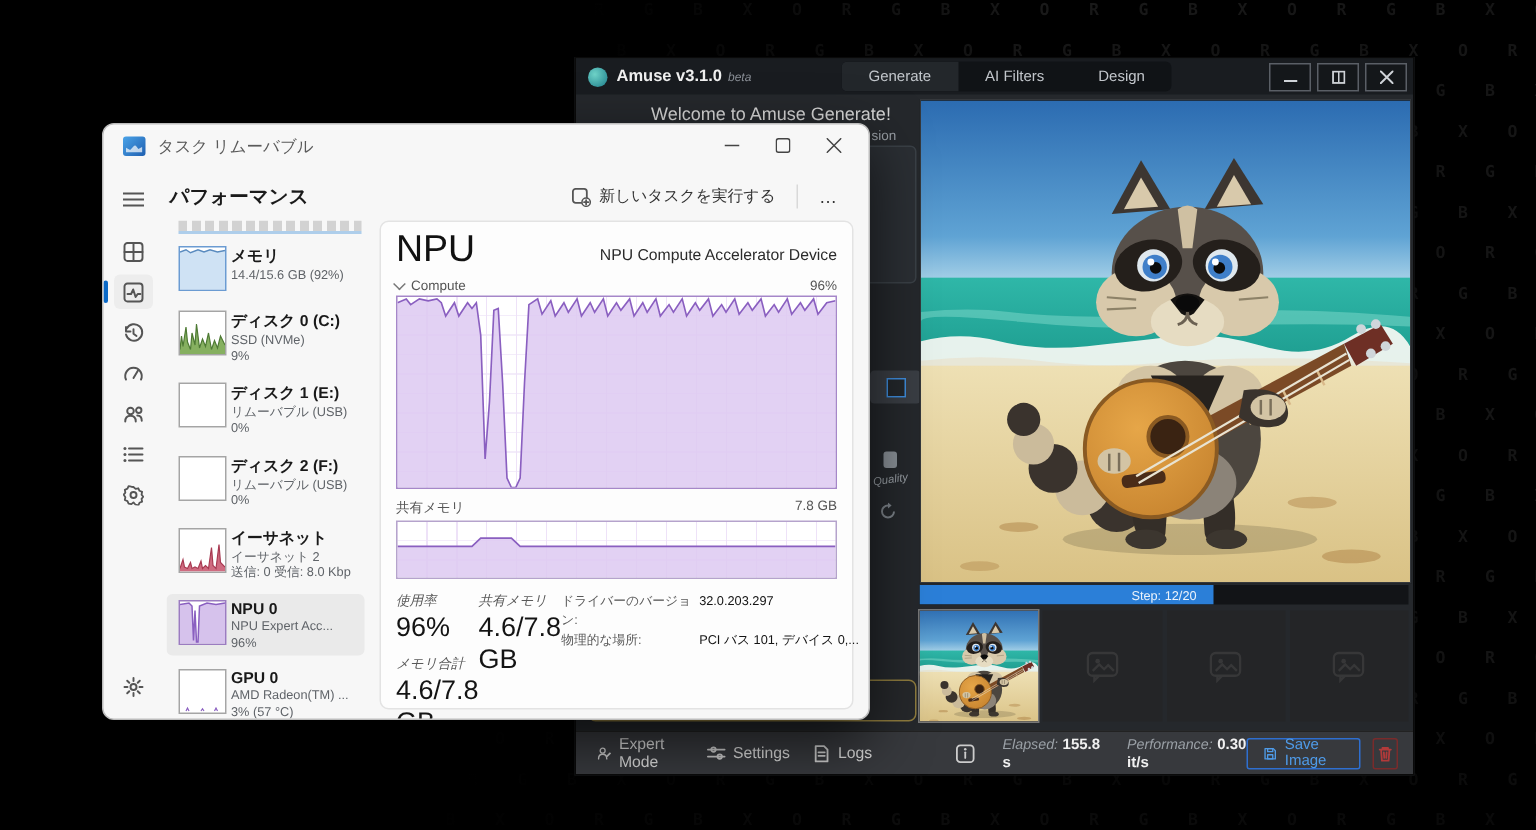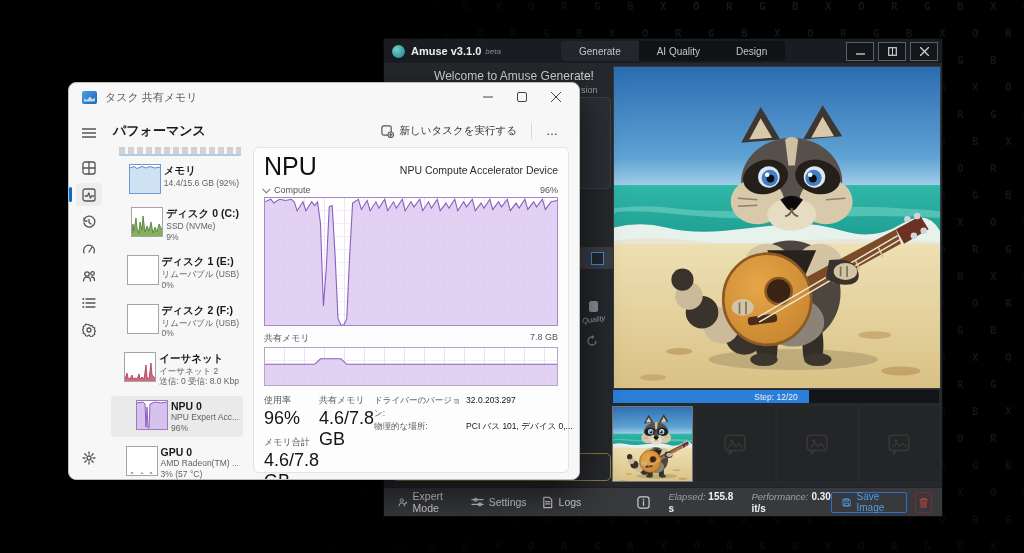--- a/index.html
+++ b/index.html
@@ -70,41 +70,41 @@
   .rail-btn.sel:before{content:"";position:absolute;left:-7px;top:4px;width:3px;height:15px;border-radius:2px;background:#0b69c7;}
   .rail-gap{height:8px;}
   .rail-bottom{margin-top:auto;margin-bottom:10px;}
   .tm-header{position:absolute;left:44px;top:36px;right:12px;height:24px;display:flex;align-items:center;}
   .tm-page-title{font-size:13px;font-weight:bold;color:#1a1a1a;}
   .tm-newtask{margin-left:auto;display:flex;align-items:center;gap:6px;font-size:10.5px;color:#333;padding:3px 8px;border-radius:4px;}
   .tm-sep{width:1px;height:16px;background:#d9d9d9;margin:0 6px;}
   .tm-more{font-size:12px;color:#333;padding:0 8px;letter-spacing:1px;}
   .tm-list{position:absolute;left:42px;top:64px;width:136px;bottom:0;overflow:hidden;}
   .tm-sliver{height:7px;margin:0 6px 4px 8px;border-bottom:2px solid #9cc3e8;opacity:.8;background:repeating-linear-gradient(to right,#c9c9c9 0 6px,transparent 6px 9px);}
-  .perf-item{display:flex;gap:3px;padding:4px 4px 4px 8px;border-radius:4px;margin:0 4px 5px 0;justify-content:flex-end;}
+  .perf-item{display:flex;gap:3px;padding:4px 4px 4px 8px;border-radius:4px;margin:0 4px 5px 0;}
   .perf-item.sel{background:#eaeaea;}
   .mini{width:30px;height:28px;flex:none;background:#fff;}
   .perf-texts{min-width:0;}
   .perf-title{font-size:10.5px;font-weight:bold;color:#191919;white-space:nowrap;}
   .perf-sub{font-size:8.5px;color:#5f6368;white-space:nowrap;line-height:1.25;}
   .tm-card{position:absolute;left:184px;top:64px;width:316px;height:326px;background:#fdfdfd;border:1px solid #e3e3e3;border-radius:6px;padding:6px 10px;box-sizing:border-box;}
   .npu-head{display:flex;align-items:flex-end;justify-content:space-between;}
   .npu-title{font-size:25px;font-weight:300;color:#111;line-height:1;}
   .npu-device{font-size:10.5px;color:#2b2b2b;padding-bottom:3px;}
   .npu-subrow{display:flex;justify-content:space-between;font-size:9px;color:#555;margin:6px 0 2px;}
   .chev{display:inline-block;width:5px;height:5px;border-left:1px solid #777;border-bottom:1px solid #777;transform:rotate(-45deg) translateY(-1px);margin-right:4px;}
   .graph{position:relative;border:1px solid #a687c9;background:
      repeating-linear-gradient(to right,transparent 0 19px,#eee2f8 19px 20px),
      repeating-linear-gradient(to bottom,transparent 0 12px,#f3ecfa 12px 13px),#fff;}
   .graph.big{height:127px;}
   .graph.small{height:37px;border-color:#b5a3cc;}
   .graph svg{position:absolute;inset:0;width:100%;height:100%;}
   .memrow{display:flex;justify-content:space-between;font-size:9px;color:#555;margin:6px 0 2px;}
   .stats{display:flex;margin-top:8px;}
-  .stat-label{font-size:9px;color:#595959;}
+  .stat-label{font-size:9px;color:#595959;font-style:italic;}
   .stat-big{font-size:18px;font-weight:350;color:#141414;margin:1px 0 7px;}
   .stat-col1{width:92px;}
   .stat-col2{width:104px;}
   .stat-col3{flex:1;font-size:8.5px;}
   .kv{display:flex;line-height:1.55;}
   .kv .k{width:92px;color:#595959;flex:none;}
   .kv .v{color:#141414;white-space:nowrap;}
   svg .st{fill:none;stroke:#555;stroke-width:1.3;stroke-linecap:round;stroke-linejoin:round;}
 </style>
 </head>
@@ -777,21 +777,21 @@
     </div>
   <div id="bgshade"></div>
 
   <section id="amuse">
     <div class="am-titlebar">
       <span class="am-logo"></span>
       <span class="am-title">Amuse v3.1.0</span>
       <span class="am-beta">beta</span>
       <div class="am-tabs">
         <div class="am-tab active">Generate</div>
-        <div class="am-tab">AI Quality</div>
+        <div class="am-tab">AI Filters</div>
         <div class="am-tab">Design</div>
       </div>
       <div class="am-winbtns">
         <div class="am-wbtn">
             <svg width="9" height="9">
               <line x1="0" y1="7" x2="9" y2="7" stroke="#cfd3d8" stroke-width="1.3"></line>
             </svg>
           </div>
         <div class="am-wbtn">
             <svg width="9" height="9">
@@ -1025,21 +1025,21 @@
             <line x1="6" y1="6" x2="6.3" y2="10" class="st" style="stroke:#b23a3a"></line>
             <line x1="8" y1="6" x2="7.7" y2="10" class="st" style="stroke:#b23a3a"></line>
           </svg>
       </div>
     </div>
   </section>
 
   <section id="tm">
     <div class="tm-titlebar">
       <span class="tm-appicon"></span>
-      <span class="tm-title">タスク 共有メモリ</span>
+      <span class="tm-title">タスク リムーバブル</span>
       <div class="tm-winbtns">
         <div class="tm-wbtn">
             <svg width="10" height="10">
               <line x1="0" y1="5" x2="10" y2="5" stroke="#444" stroke-width="1"></line>
             </svg>
           </div>
         <div class="tm-wbtn">
             <svg width="10" height="10">
               <rect x="0.5" y="0.5" width="9" height="9" rx="1.5" fill="none" stroke="#444" stroke-width="1"></rect>
             </svg>

